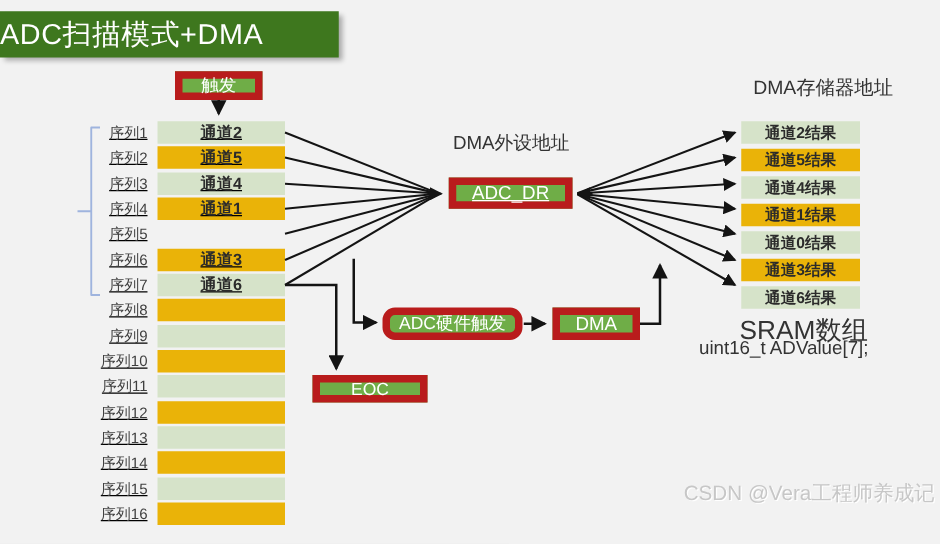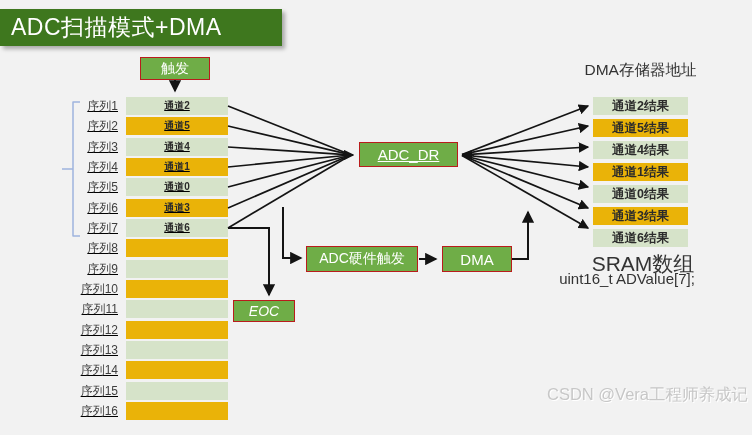--- a/index.html
+++ b/index.html
@@ -1,51 +1,51 @@
 <!DOCTYPE html>
 <html><head>
 <meta charset="utf-8">
 <style>
   html,body{margin:0;padding:0;}
   body{font-family:"Liberation Sans","DejaVu Sans",sans-serif;background:#e9e9e9;}
   #canvas{position:relative;width:752px;height:435px;background:#f2f2f2;overflow:hidden;}
 
   
   .banner{position:absolute;left:0;top:9px;height:37px;width:271px;background:#3e771e;
-          color:#ffffff;font-size:23px;font-weight:500;line-height:37px;padding-left:11px;
+          color:#ffffff;font-size:23px;font-weight:500;line-height:37px;
           box-shadow:3px 3px 4px rgba(0,0,0,0.30);letter-spacing:0.5px;}
 
   
-  .gbox{position:absolute;background:#6fad47;border:1px solid #b91c1c;color:#ffffff;
+  .gbox{position:absolute;background:#6fad47;border:6px solid #b91c1c;color:#ffffff;
         display:flex;align-items:center;justify-content:center;box-sizing:border-box;}
 
   .trigger-box{left:140px;top:57px;width:70px;height:23px;font-size:14px;}
   .adcdr-box{left:359px;top:142px;width:99px;height:25px;font-size:15px;text-decoration:underline;}
-  .eoc-box{left:233px;top:300px;width:62px;height:22px;font-size:14px;font-style:italic;}
-  .hwtrig-box{left:306px;top:246px;width:112px;height:26px;font-size:14px;}
+  .eoc-box{left:250px;top:300px;width:92px;height:22px;font-size:14px;}
+  .hwtrig-box{left:306px;top:246px;width:112px;height:26px;font-size:14px;border-radius:10px;}
   .dma-box{left:442px;top:246px;width:70px;height:26px;font-size:15px;}
 
   
   .seq-col{position:absolute;left:48px;top:97px;display:flex;flex-direction:column;gap:2.35px;text-decoration:underline;}
   .seq-row{display:flex;height:18px;}
   .seq-label{width:70px;text-align:right;margin-right:8px;font-size:12px;line-height:18px;color:#3f3f3f;}
-  .chan-box{width:102px;height:18px;text-align:center;font-size:10px;font-weight:bold;
+  .chan-box{width:102px;height:18px;text-align:center;font-size:13px;font-weight:bold;
             line-height:18px;color:#2b2b2b;}
   .row-dark{background:#d6e3c9;}
   .row-light{background:#eab308;}
 
   
   .res-col{position:absolute;left:593px;top:97px;display:flex;flex-direction:column;gap:4px;}
   .res-box{width:95px;height:18px;text-align:center;font-size:12.5px;font-weight:bold;
            line-height:18px;color:#2b2b2b;}
 
   
   .caption{position:absolute;color:#333333;text-align:center;}
   .cap-peripheral{left:330px;top:105px;width:158px;font-size:15px;}
-  .cap-memory{left:563px;top:60px;width:155px;font-size:15.5px;}
+  .cap-memory{left:581px;top:60px;width:155px;font-size:15.5px;}
   .sram-line1{left:548px;top:250px;width:190px;font-size:21px;}
   .sram-line2{left:532px;top:270px;width:190px;font-size:15px;}
 
   .watermark{position:absolute;left:500px;top:384px;width:248px;text-align:right;
              font-size:16.5px;color:#c7c7c7;text-shadow:1px 1px 0 #ffffff;}
 
   svg.overlay{position:absolute;left:0;top:0;pointer-events:none;}
 </style>
 </head>
 <body>
@@ -68,21 +68,20 @@
     <div class="seq-row">
         <div class="seq-label">序列3</div>
         <div class="chan-box row-dark">通道4</div>
       </div>
     <div class="seq-row">
         <div class="seq-label">序列4</div>
         <div class="chan-box row-light">通道1</div>
       </div>
     <div class="seq-row">
         <div class="seq-label">序列5</div>
-        <div class="chan-box row-dark">通道0</div>
       </div>
     <div class="seq-row">
         <div class="seq-label">序列6</div>
         <div class="chan-box row-light">通道3</div>
       </div>
     <div class="seq-row">
         <div class="seq-label">序列7</div>
         <div class="chan-box row-dark">通道6</div>
       </div>
     <div class="seq-row">
@@ -116,20 +115,21 @@
     <div class="seq-row">
         <div class="seq-label">序列15</div>
         <div class="chan-box row-dark"></div>
       </div>
     <div class="seq-row">
         <div class="seq-label">序列16</div>
         <div class="chan-box row-light"></div>
       </div>
   </div>
 
+  <div class="caption cap-peripheral">DMA外设地址</div>
   <div class="caption cap-memory">DMA存储器地址</div>
 
   <div class="gbox adcdr-box">ADC_DR</div>
 
   <div class="res-col">
     <div class="res-box row-dark">通道2结果</div>
     <div class="res-box row-light">通道5结果</div>
     <div class="res-box row-dark">通道4结果</div>
     <div class="res-box row-light">通道1结果</div>
     <div class="res-box row-dark">通道0结果</div>

